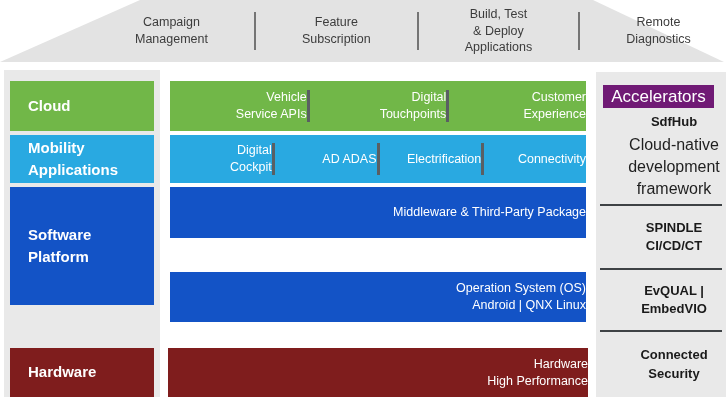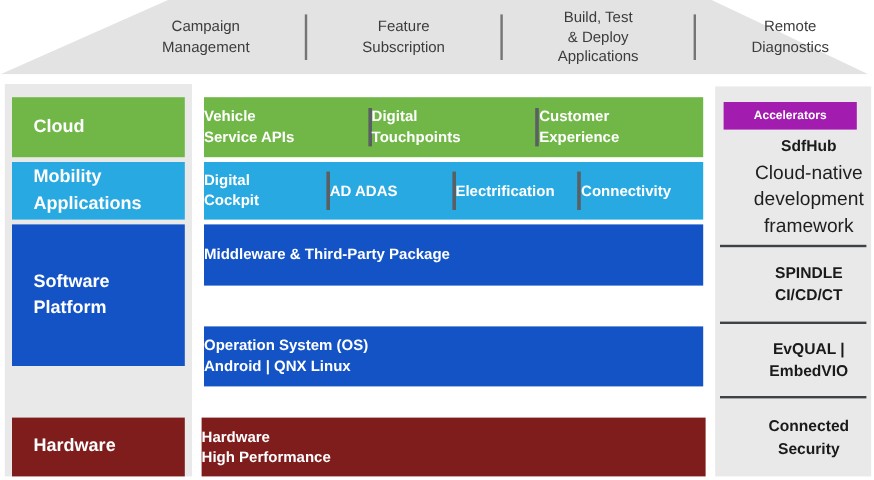--- a/index.html
+++ b/index.html
@@ -33,28 +33,28 @@
 
   
   .middle{position:absolute;left:170px;top:81px;width:416px;height:316px;}
   .mrow{position:absolute;left:0;width:416px;display:flex;align-items:center;justify-content:center;}
   .row-cloud{top:0;height:50px;}
   .row-mobility{top:54px;height:48px;}
   .row-sw1{top:106px;height:51px;}
   .row-sw2{top:147px;height:50px;margin-top:44px;}
   .row-sw3{top:215px;height:48px;}
   .row-hw{top:267px;left:-2px;width:420px;height:49px;}
-  .cell{flex:1;text-align:left;color:#fff;font-weight:bold;font-size:12.5px;
+  .cell{flex:1;text-align:right;color:#fff;font-weight:normal;font-size:12.5px;
         line-height:1.35;white-space:pre-line;}
   .vdiv{flex:0 0 3px;width:3px;height:32px;background:#5a5f63;align-self:center;}
 
   
   .right-panel{position:absolute;left:596px;top:72px;width:130px;height:325px;background:#e9e9e9;}
-  .accel-header{position:absolute;top:13px;left:7px;width:111px;height:23px;background:#a21caf;
-        color:#fff;font-weight:bold;font-size:10px;display:flex;align-items:center;justify-content:center;}
+  .accel-header{position:absolute;top:13px;left:7px;width:111px;height:23px;background:#701a75;
+        color:#fff;font-weight:normal;font-size:17px;display:flex;align-items:center;justify-content:center;}
   .accel-item{position:absolute;left:0;width:130px;display:flex;flex-direction:column;
         align-items:center;justify-content:center;text-align:center;color:#1a1a1a;padding-left:13px;}
   .accel-title{font-weight:bold;font-size:13px;line-height:1.4;white-space:pre-line;}
   .accel-desc{font-size:16px;line-height:1.4;white-space:pre-line;margin-top:2px;color:#1f1f1f;}
   .item1{top:38px;height:94px;}
   .item2{top:134px;height:62px;}
   .item3{top:198px;height:60px;}
   .item4{top:260px;height:65px;justify-content:center;}
   .hdiv{position:absolute;left:4px;width:122px;height:2px;background:#3e4245;}
   .hdiv1{top:132px;}

